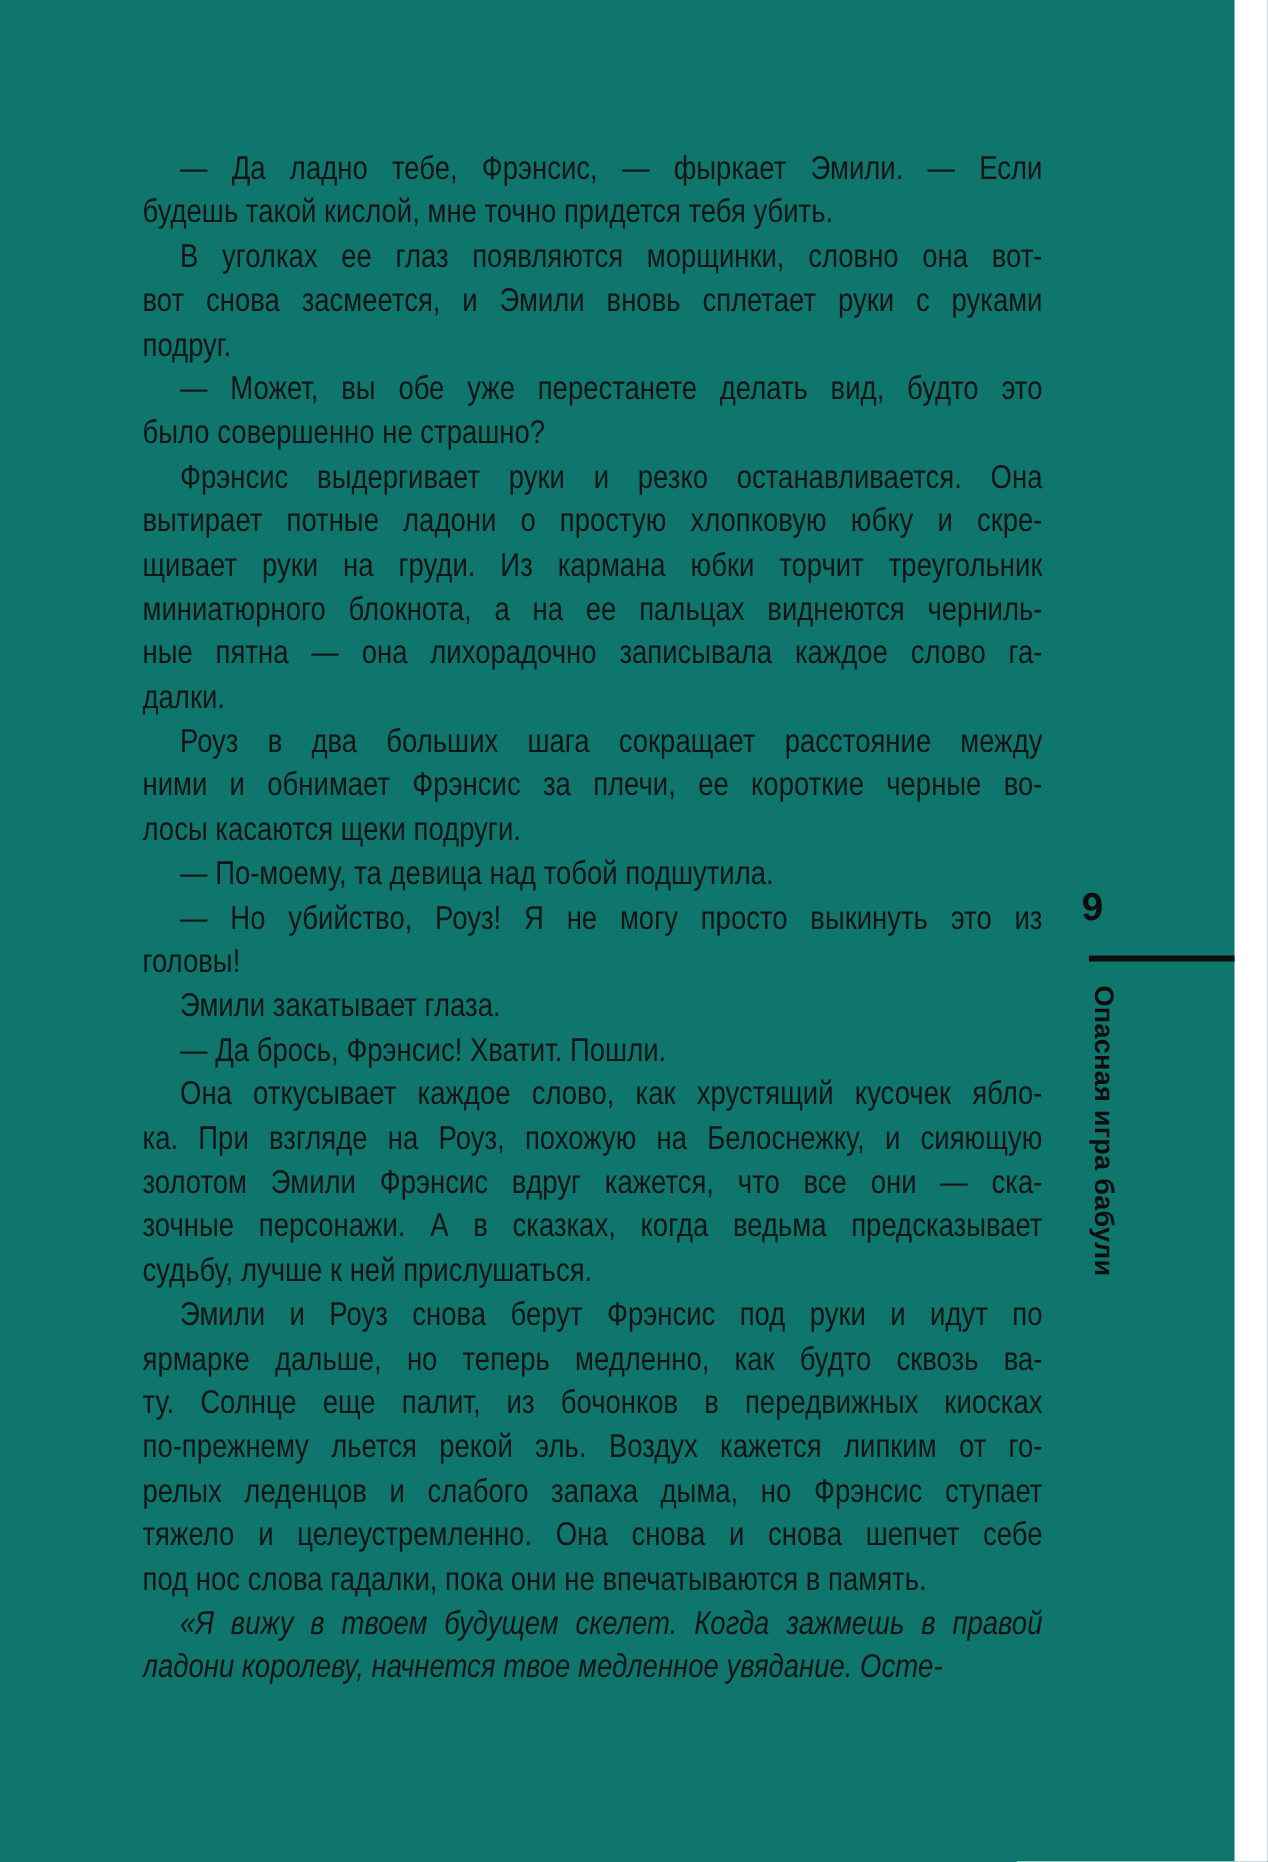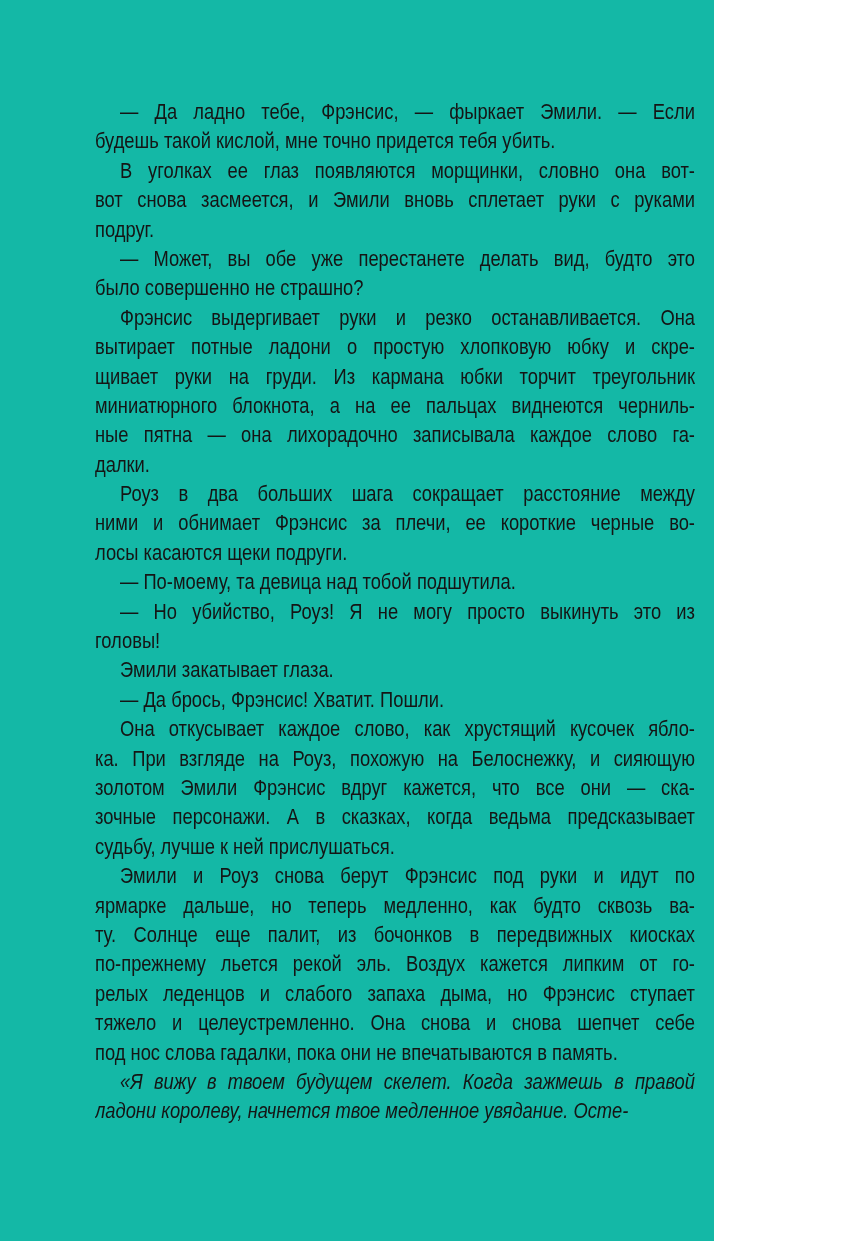--- a/index.html
+++ b/index.html
@@ -2,23 +2,23 @@
 <html lang="ru"><head>
 <meta charset="utf-8">
 <style>
   html, body {
     margin: 0;
     padding: 0;
     background: #ffffff;
   }
   .page {
     position: relative;
-    width: 714px;
+    width: 823px;
     height: 1241px;
-    background: #14b8a6;
+    background: #0f766e;
     overflow: hidden;
     font-family: "Liberation Sans", sans-serif;
   }
   
   .text-col {
     position: absolute;
     left: 95px;
     top: 97px;
     width: 720px;
     transform: scaleX(0.8333);

